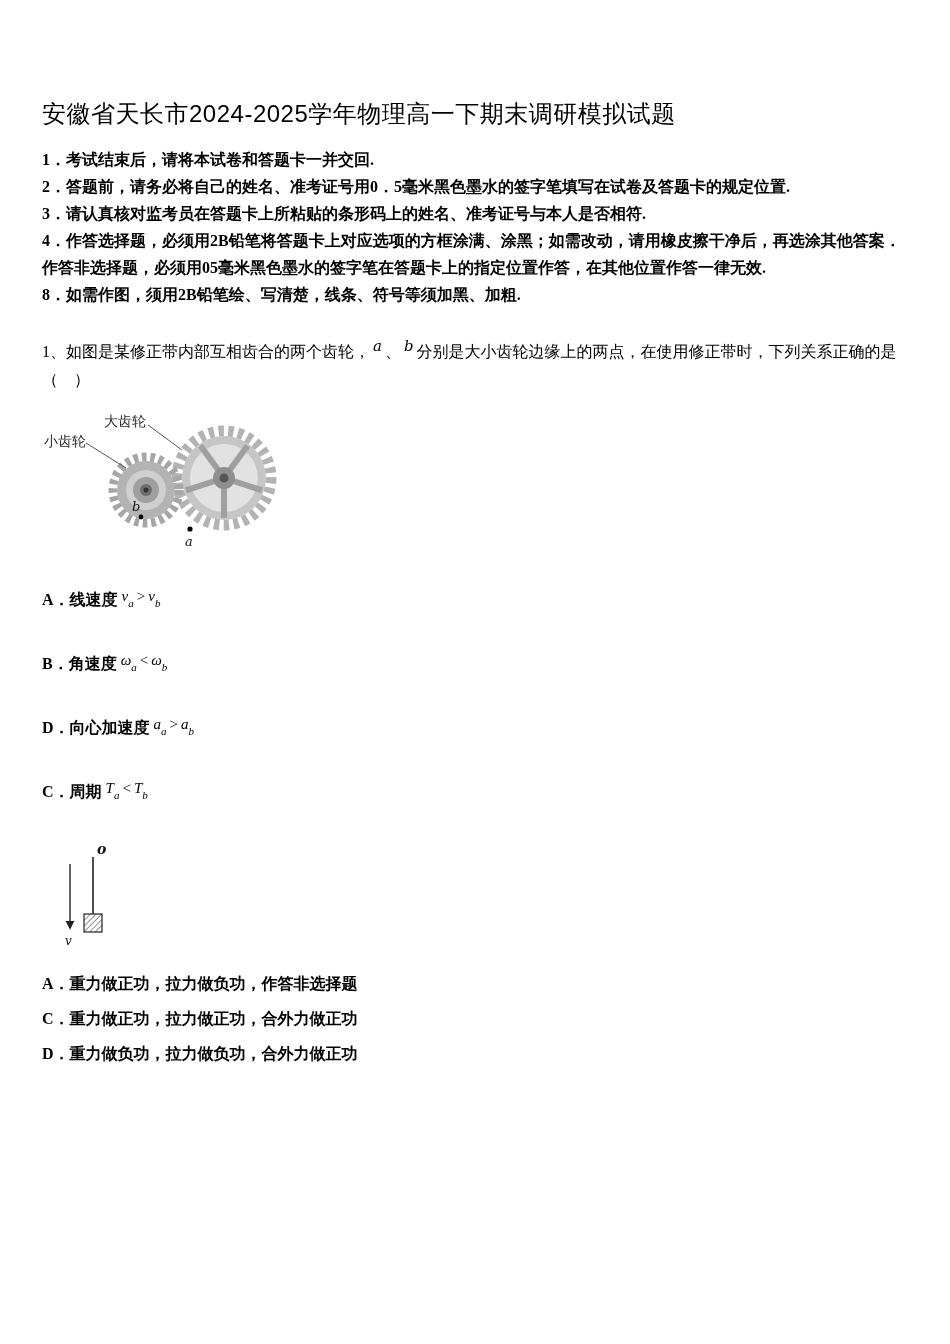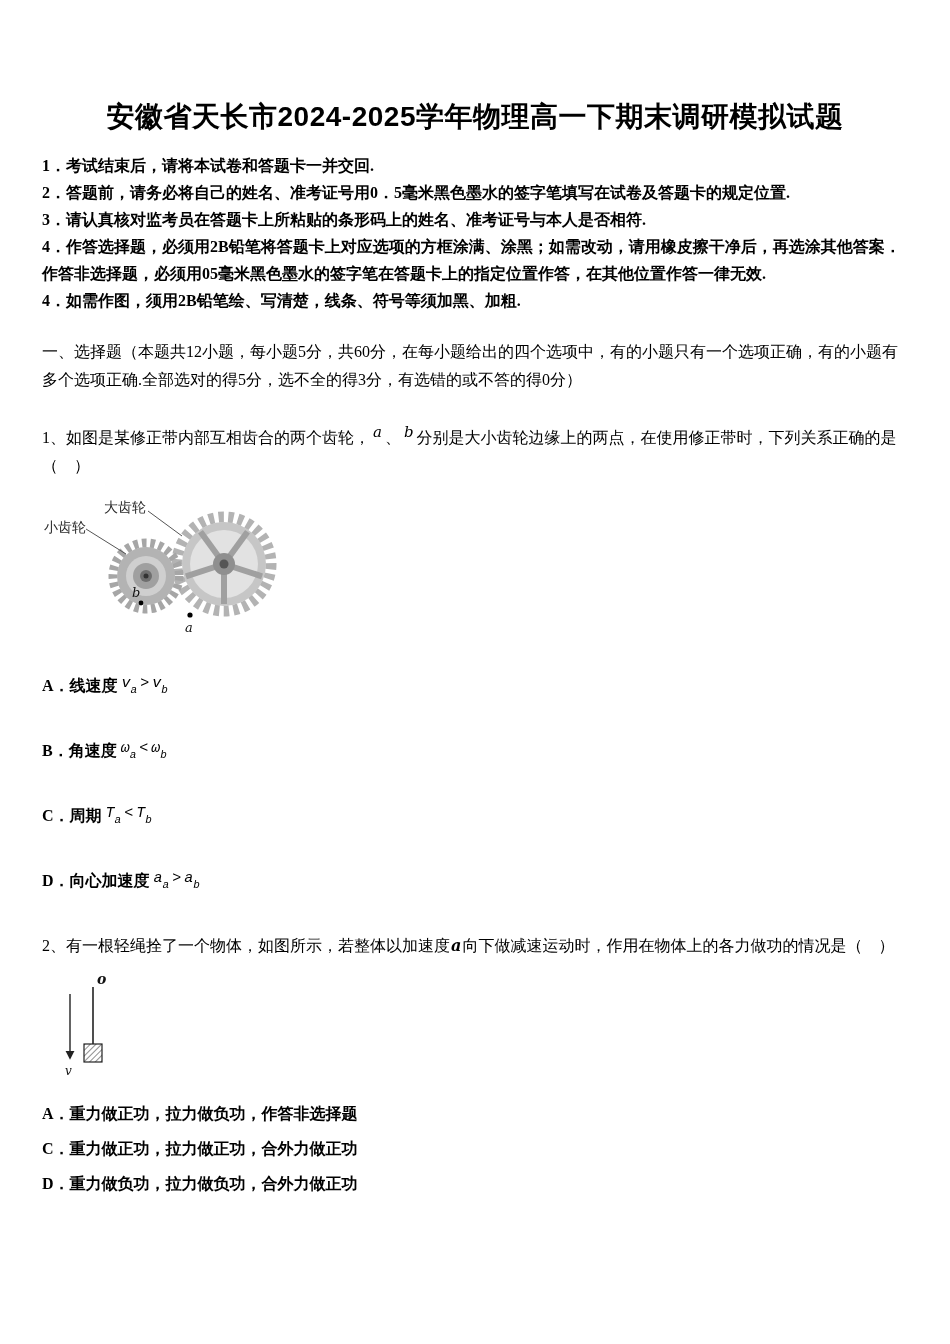--- a/index.html
+++ b/index.html
@@ -9,23 +9,22 @@
     min-height: 1344px;
     margin: 0 auto;
     background: #ffffff;
     color: #000;
     font-family: "Liberation Serif", "DejaVu Serif", serif;
     font-size: 16px;
     padding: 98px 42px 40px 42px;
   }
   .title {
     font-family: "Liberation Sans", "DejaVu Sans", sans-serif;
-    font-size: 28px;
-    font-weight: bold;
-    text-align: center;
+    font-size: 24px;
+    font-weight: normal;
     margin-bottom: 16px;
     letter-spacing: 0.5px;
   }
   .notice-header { line-height: 26px; }
   .notice-item { line-height: 27px; font-weight: bold; }
   .section-header {
     margin-top: 24px;
     line-height: 28px;
   }
   .stem { margin-top: 30px; line-height: 28px; }
@@ -46,21 +45,21 @@
   .figure { display: block; }
   .gear-figure { margin: 16px 0 26px 0; }
   .mass-figure { margin: 12px 0 16px 18px; }
   .options { margin-top: 6px; }
   .option { line-height: 27px; font-weight: bold; }
   .q1-options .option { margin-bottom: 31px; }
   .q2-options .option { margin-bottom: 8px; }
   .opt-label { font-weight: bold; }
   .math {
     font-weight: normal;
-    font-family: Liberation Mono, monospace;
+    font-family: Liberation Serif, serif;
     position: relative;
     top: -4px;
     margin-left: 4px;
     font-size: 15px;
     white-space: nowrap;
   }
   .math i { font-style: italic; }
   .math sub { font-size: 11px; font-style: italic; position: relative; top: 2px; }
   .math .op { font-style: normal; padding: 0 3px; }
   svg text { font-family: "Liberation Serif", "DejaVu Serif", serif; }
@@ -74,24 +73,23 @@
 
 <div class="page">
 
   <h1 class="title">安徽省天长市2024-2025学年物理高一下期末调研模拟试题</h1>
 
   <div class="notice">
     <p class="notice-item">1．考试结束后，请将本试卷和答题卡一并交回.</p>
     <p class="notice-item">2．答题前，请务必将自己的姓名、准考证号用0．5毫米黑色墨水的签字笔填写在试卷及答题卡的规定位置.</p>
     <p class="notice-item">3．请认真核对监考员在答题卡上所粘贴的条形码上的姓名、准考证号与本人是否相符.</p>
     <p class="notice-item">4．作答选择题，必须用2B铅笔将答题卡上对应选项的方框涂满、涂黑；如需改动，请用橡皮擦干净后，再选涂其他答案．作答非选择题，必须用05毫米黑色墨水的签字笔在答题卡上的指定位置作答，在其他位置作答一律无效.</p>
-    <p class="notice-item">4．如需作图，须用2B铅笔绘、写清楚，线条、符号等须加黑、加粗.</p>
+    <p class="notice-item">8．如需作图，须用2B铅笔绘、写清楚，线条、符号等须加黑、加粗.</p>
   </div>
 
-  <p class="section-header">一、选择题（本题共12小题，每小题5分，共60分，在每小题给出的四个选项中，有的小题只有一个选项正确，有的小题有多个选项正确.全部选对的得5分，选不全的得3分，有选错的或不答的得0分）</p>
 
   <div class="question">
     <p class="stem"><span>1、如图是某修正带内部互相齿合的两个齿轮，</span><span class="var-raised">a</span><span>、</span><span class="var-raised">b</span><span>分别是大小齿轮边缘上的两点，在使用修正带时，下列关系正确的是（　）</span></p>
 
     <svg class="figure gear-figure" width="256" height="150" viewBox="0 0 256 150" xmlns="http://www.w3.org/2000/svg">
 
       <g>
         <circle cx="182" cy="68" r="47" fill="none" stroke="#b3b3b3" stroke-width="11" stroke-dasharray="5.4 4.4"></circle>
         <circle cx="182" cy="68" r="42" fill="#c6c6c6"></circle>
         <circle cx="182" cy="68" r="34" fill="#e2e2e2"></circle>
@@ -128,30 +126,29 @@
     </svg>
 
     <div class="options q1-options">
       <div class="option">
         <span class="opt-label">A．</span><span class="opt-text">线速度</span><span class="math"><i>v</i><sub>a</sub><span class="op">&gt;</span><i>v</i><sub>b</sub></span>
       </div>
       <div class="option">
         <span class="opt-label">B．</span><span class="opt-text">角速度</span><span class="math"><i>ω</i><sub>a</sub><span class="op">&lt;</span><i>ω</i><sub>b</sub></span>
       </div>
       <div class="option">
-        <span class="opt-label">C．</span><span class="opt-text">周期</span><span class="math"><i>T</i><sub>a</sub><span class="op">&lt;</span><i>T</i><sub>b</sub></span>
+        <span class="opt-label">D．</span><span class="opt-text">向心加速度</span><span class="math"><i>a</i><sub>a</sub><span class="op">&gt;</span><i>a</i><sub>b</sub></span>
       </div>
       <div class="option">
-        <span class="opt-label">D．</span><span class="opt-text">向心加速度</span><span class="math"><i>a</i><sub>a</sub><span class="op">&gt;</span><i>a</i><sub>b</sub></span>
+        <span class="opt-label">C．</span><span class="opt-text">周期</span><span class="math"><i>T</i><sub>a</sub><span class="op">&lt;</span><i>T</i><sub>b</sub></span>
       </div>
     </div>
   </div>
 
   <div class="question">
-    <p class="stem"><span>2、有一根轻绳拴了一个物体，如图所示，若整体以加速度</span><span class="var-inline">a</span><span>向下做减速运动时，作用在物体上的各力做功的情况是（　）</span></p>
 
     <svg class="figure mass-figure" width="80" height="112" viewBox="0 0 80 112" xmlns="http://www.w3.org/2000/svg">
       <defs>
         <marker id="arrowhead" viewBox="0 0 10 10" refX="8" refY="5" markerWidth="6.5" markerHeight="6.5" orient="auto-start-reverse">
           <path d="M0,0 L10,5 L0,10 z" fill="#222"></path>
         </marker>
         <pattern id="hatch" width="4" height="4" patternUnits="userSpaceOnUse" patternTransform="rotate(45)">
           <line x1="0" y1="0" x2="0" y2="4" stroke="#444" stroke-width="1.2"></line>
         </pattern>
       </defs>

